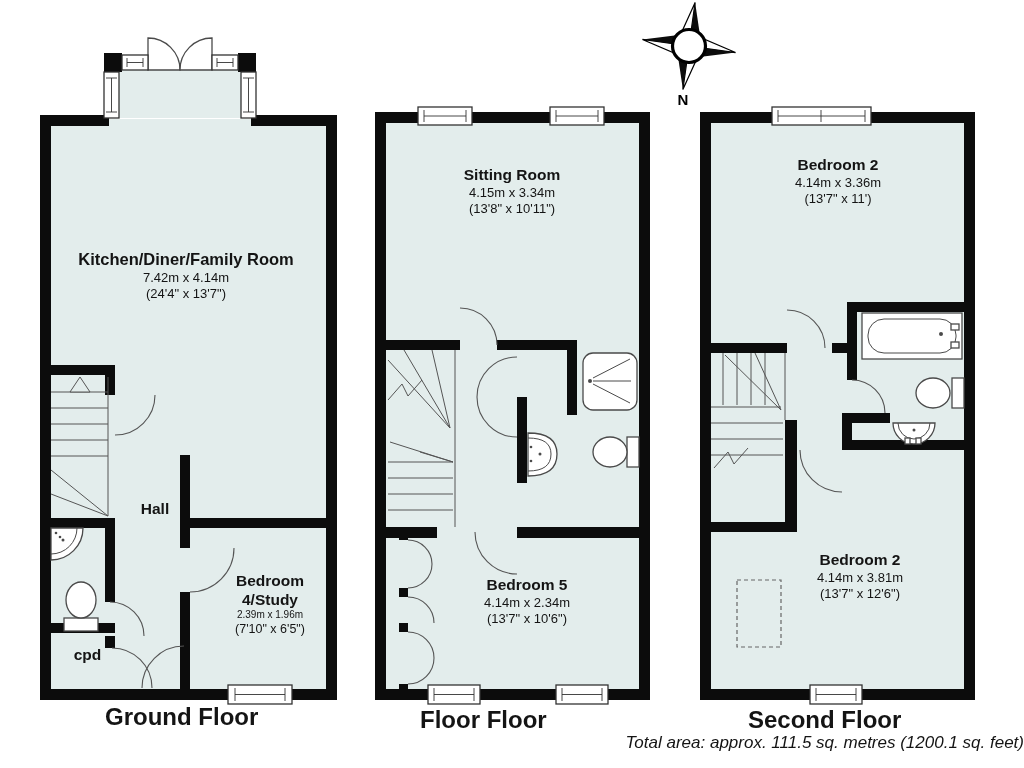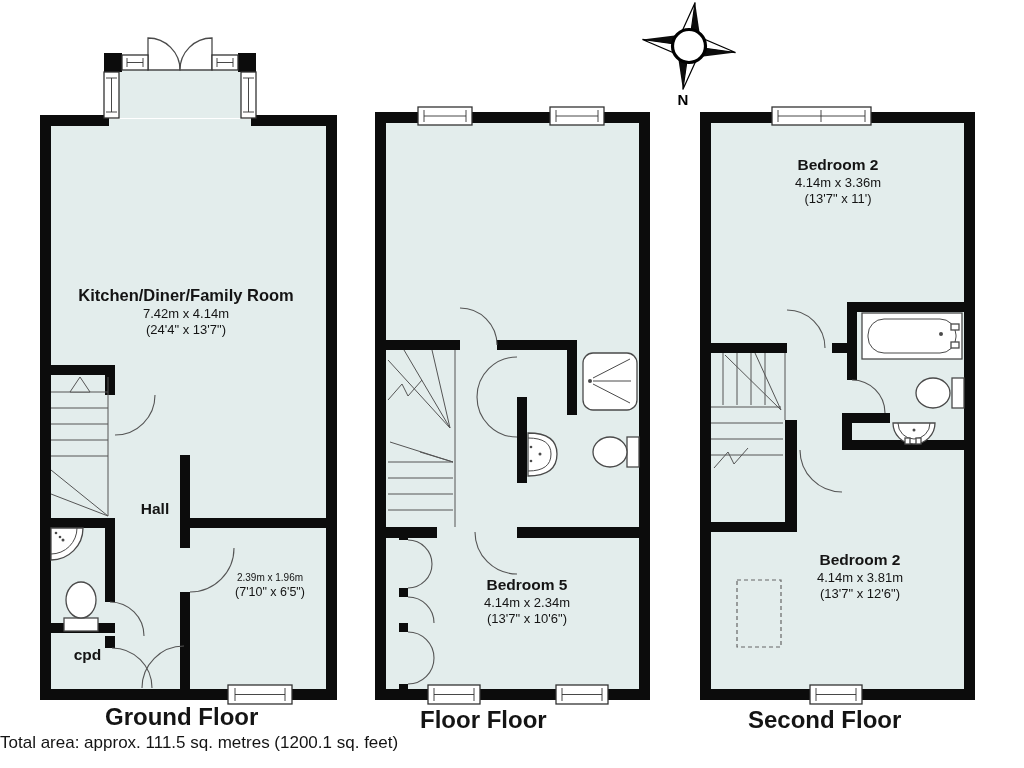--- a/index.html
+++ b/index.html
@@ -22,24 +22,24 @@
   .fxdot{fill:#4a4a4a;}
   .win{fill:#ffffff;stroke:#333333;stroke-width:1.3px;}
   .winline{stroke:#333333;stroke-width:0.9px;}
   .dashed{fill:none;stroke:#666666;stroke-width:1.2px;stroke-dasharray:4 3;}
   .compass-white{fill:#ffffff;stroke:#000000;stroke-width:1.2px;}
   .compass-black{fill:var(--wall-color);}
   .compass-circle{fill:#ffffff;stroke:#000000;stroke-width:3.2px;}
   .compass-n{font-weight:bold;font-size:15px;fill:#000;}
   .room-label{position:absolute;text-align:center;line-height:1.2;}
   .rn{font-weight:bold;font-size:15.5px;}
-  .rn-lg{font-weight:bold;font-size:16.5px;margin-top:36px;}
+  .rn-lg{font-weight:bold;font-size:16.5px;}
   .rd{font-size:13px;line-height:1.25;}
   .floor-title{position:absolute;width:170px;text-align:left;font-weight:bold;font-size:24px;}
-  .footer-note{position:absolute;left:0;top:733px;width:1024px;text-align:left;font-size:17px;}
+  .footer-note{position:absolute;left:0;top:733px;width:1024px;text-align:right;font-size:17px;font-style:italic;}
 </style>
 </head>
 <body>
 
 <div class="canvas">
 
 <svg class="plan-svg" width="1024" height="768" viewBox="0 0 1024 768">
 
   <g>
     <rect class="room" x="45" y="119" width="292" height="578"></rect>
@@ -314,28 +314,34 @@
   <div class="rn-lg">Kitchen/Diner/Family Room</div>
   <div class="rd">7.42m x 4.14m</div>
   <div class="rd">(24'4" x 13'7")</div>
 </div>
 
 <div class="room-label" style="left:125px;top:500px;width:60px">
   <div class="rn">Hall</div>
 </div>
 
 <div class="room-label" style="left:222px;top:572px;width:96px">
+  <div class="rn">Bedroom 4/Study</div>
   <div class="rd" style="font-size:10px">2.39m x 1.96m</div>
   <div class="rd" style="font-size:12.5px">(7'10" x 6'5")</div>
 </div>
 
 <div class="room-label" style="left:60px;top:646px;width:55px">
   <div class="rn">cpd</div>
 </div>
 
+<div class="room-label" style="left:460px;top:166px;width:104px">
+  <div class="rn">Sitting Room</div>
+  <div class="rd">4.15m x 3.34m</div>
+  <div class="rd">(13'8" x 10'11")</div>
+</div>
 
 <div class="room-label" style="left:457px;top:576px;width:140px">
   <div class="rn">Bedroom 5</div>
   <div class="rd">4.14m x 2.34m</div>
   <div class="rd">(13'7" x 10'6")</div>
 </div>
 
 <div class="room-label" style="left:768px;top:156px;width:140px">
   <div class="rn">Bedroom 2</div>
   <div class="rd">4.14m x 3.36m</div>

